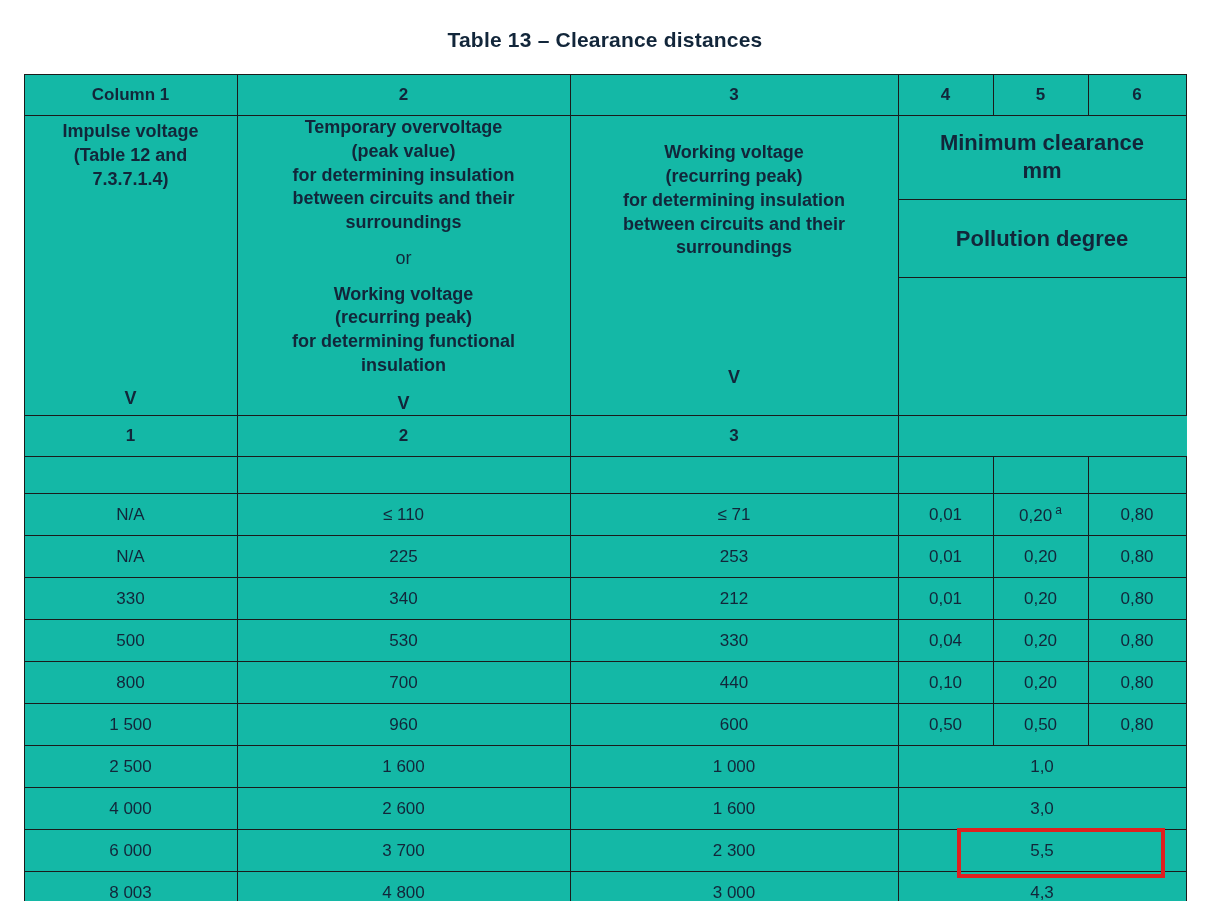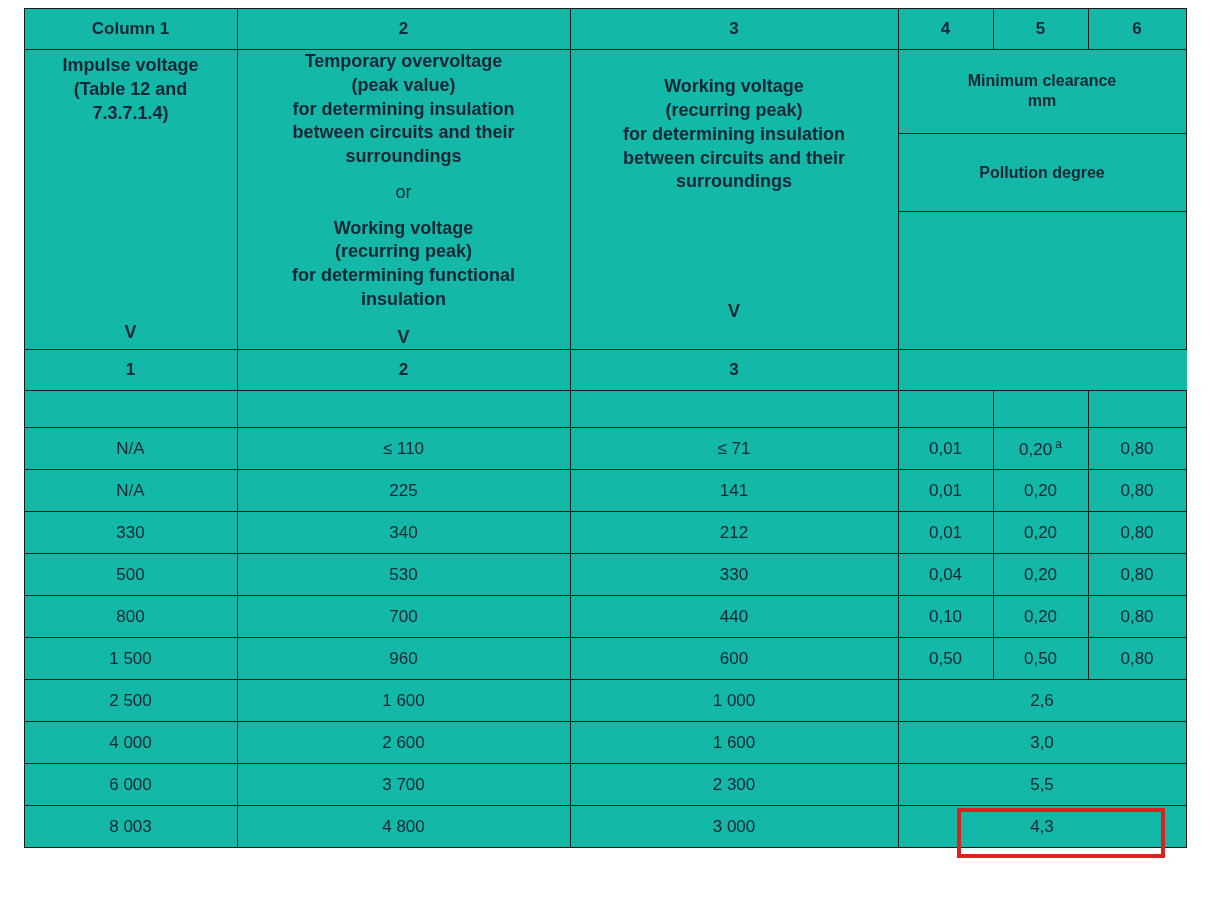--- a/index.html
+++ b/index.html
@@ -75,28 +75,28 @@
   }
   .desc-spacer-c1 { height: 196px; }
   .desc-spacer-c3 { height: 106px; }
   .or-line {
     display: block;
     margin: 12px 0;
     font-weight: normal;
   }
   .minclear {
     font-weight: bold;
-    font-size: 16px;
+    font-size: 22px;
     line-height: 1.3;
     height: 58px;
     padding: 6px 4px;
   }
   .polldeg {
     font-weight: bold;
-    font-size: 16px;
+    font-size: 22px;
     height: 54px;
     padding: 4px;
     border-bottom: none;
   }
   .pd-blank {
     border-top: none;
     border-bottom: none;
   }
   .pd-num {
     font-weight: bold;
@@ -125,20 +125,21 @@
     border: 4px solid #e02020;
     box-sizing: border-box;
     pointer-events: none;
   }
 </style>
 </head>
 <body>
 
 <div class="page">
 
+  <div class="table-title">Table 13 – Clearance distances</div>
 
   <table class="clearance">
     <colgroup>
       <col class="c1">
         <col class="c2">
         <col class="c3">
         <col class="c4">
         <col class="c5">
         <col class="c6">
     </colgroup>
@@ -216,21 +217,21 @@
         <td>≤ 110</td>
         <td>≤ 71</td>
         <td>0,01</td>
         <td><span>0,20</span><sup class="note">a</sup></td>
         <td>0,80</td>
       </tr>
 
       <tr class="data">
         <td>N/A</td>
         <td>225</td>
-        <td>141</td>
+        <td>253</td>
         <td>0,01</td>
         <td>0,20</td>
         <td>0,80</td>
       </tr>
 
       <tr class="data">
         <td>330</td>
         <td>340</td>
         <td>212</td>
         <td>0,01</td>
@@ -262,21 +263,21 @@
         <td>600</td>
         <td>0,50</td>
         <td>0,50</td>
         <td>0,80</td>
       </tr>
 
       <tr class="data">
         <td>2 500</td>
         <td>1 600</td>
         <td>1 000</td>
-        <td colspan="3">2,6</td>
+        <td colspan="3">1,0</td>
       </tr>
 
       <tr class="data">
         <td>4 000</td>
         <td>2 600</td>
         <td>1 600</td>
         <td colspan="3">3,0</td>
       </tr>
 
       <tr class="data">

